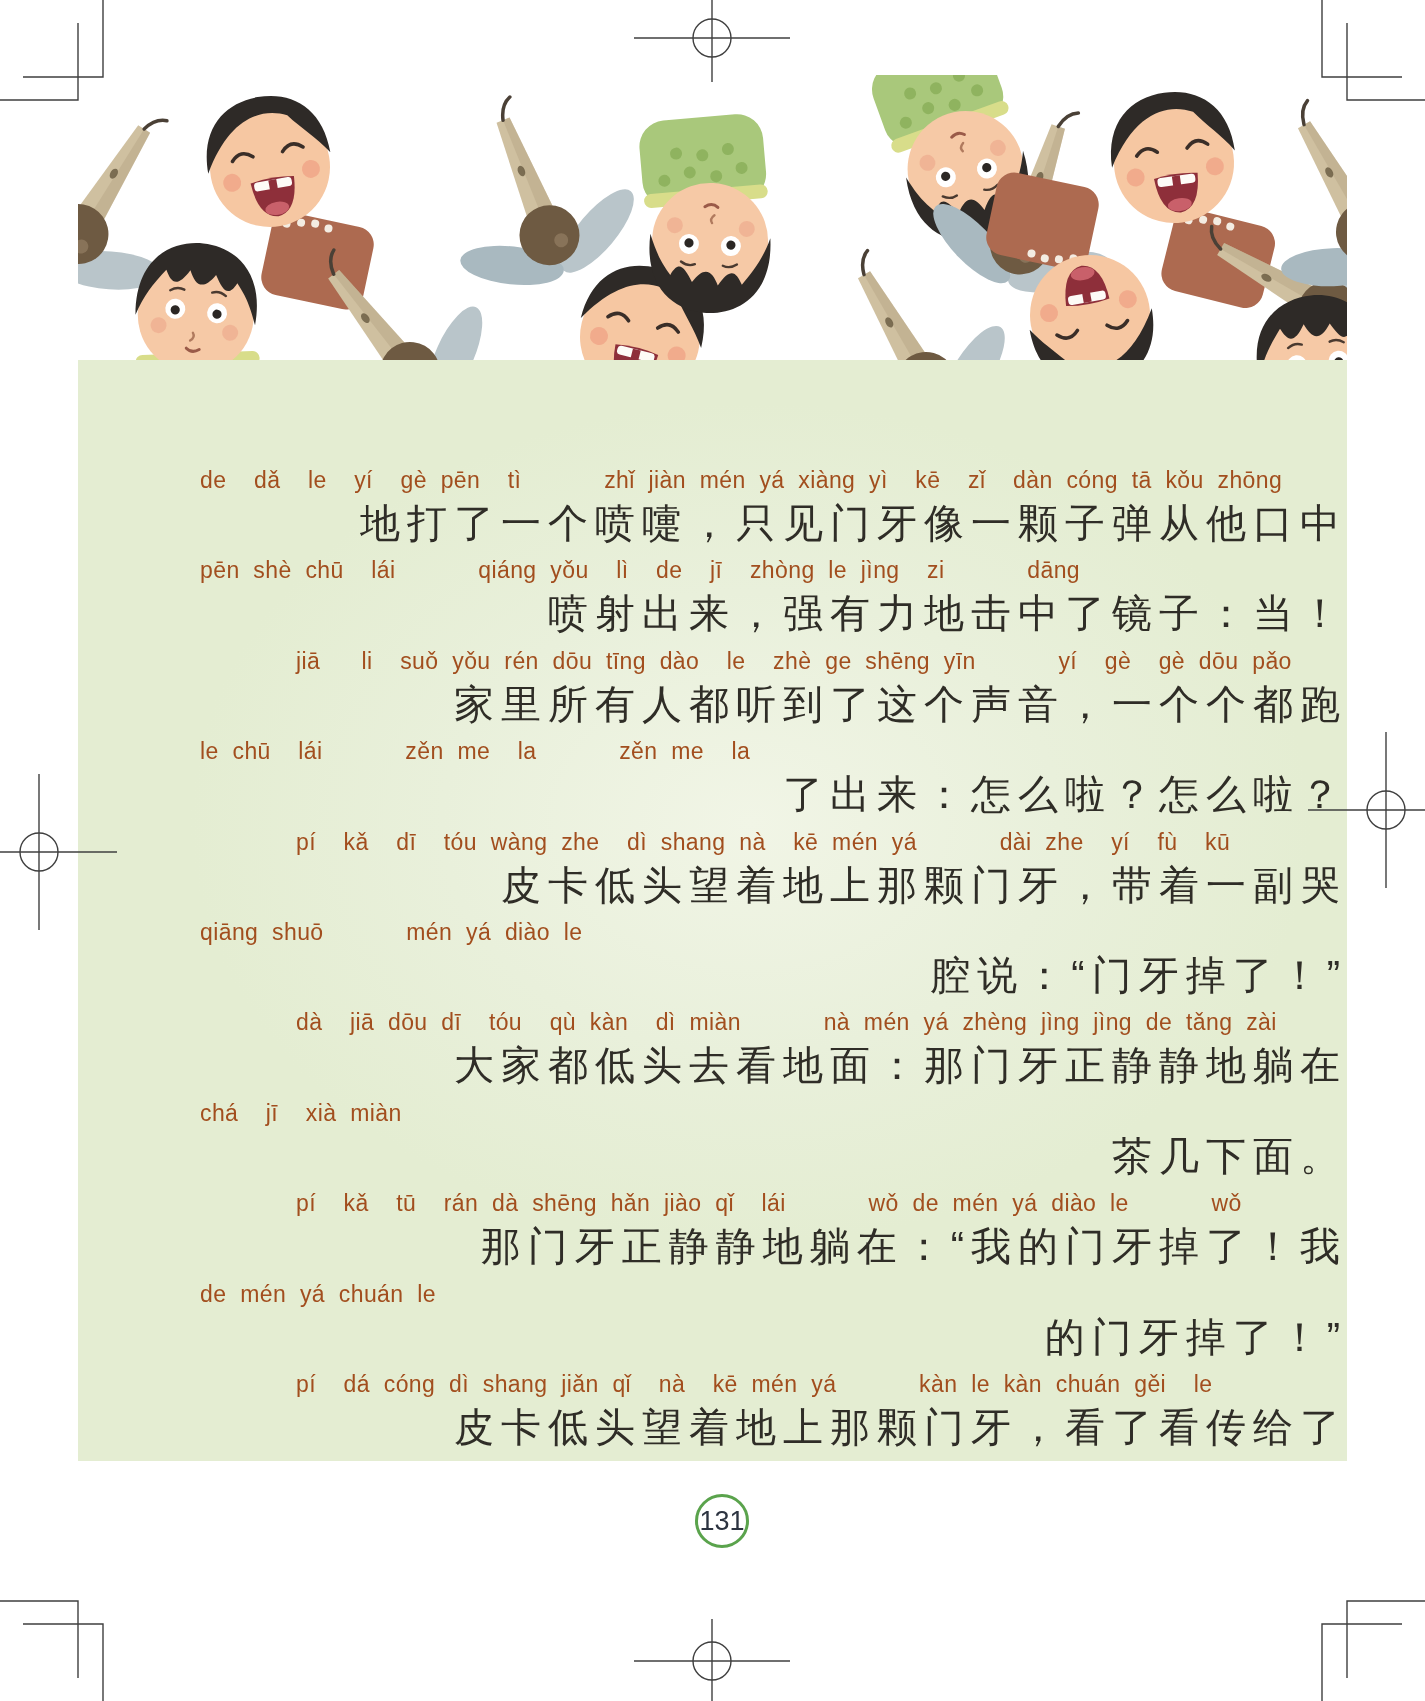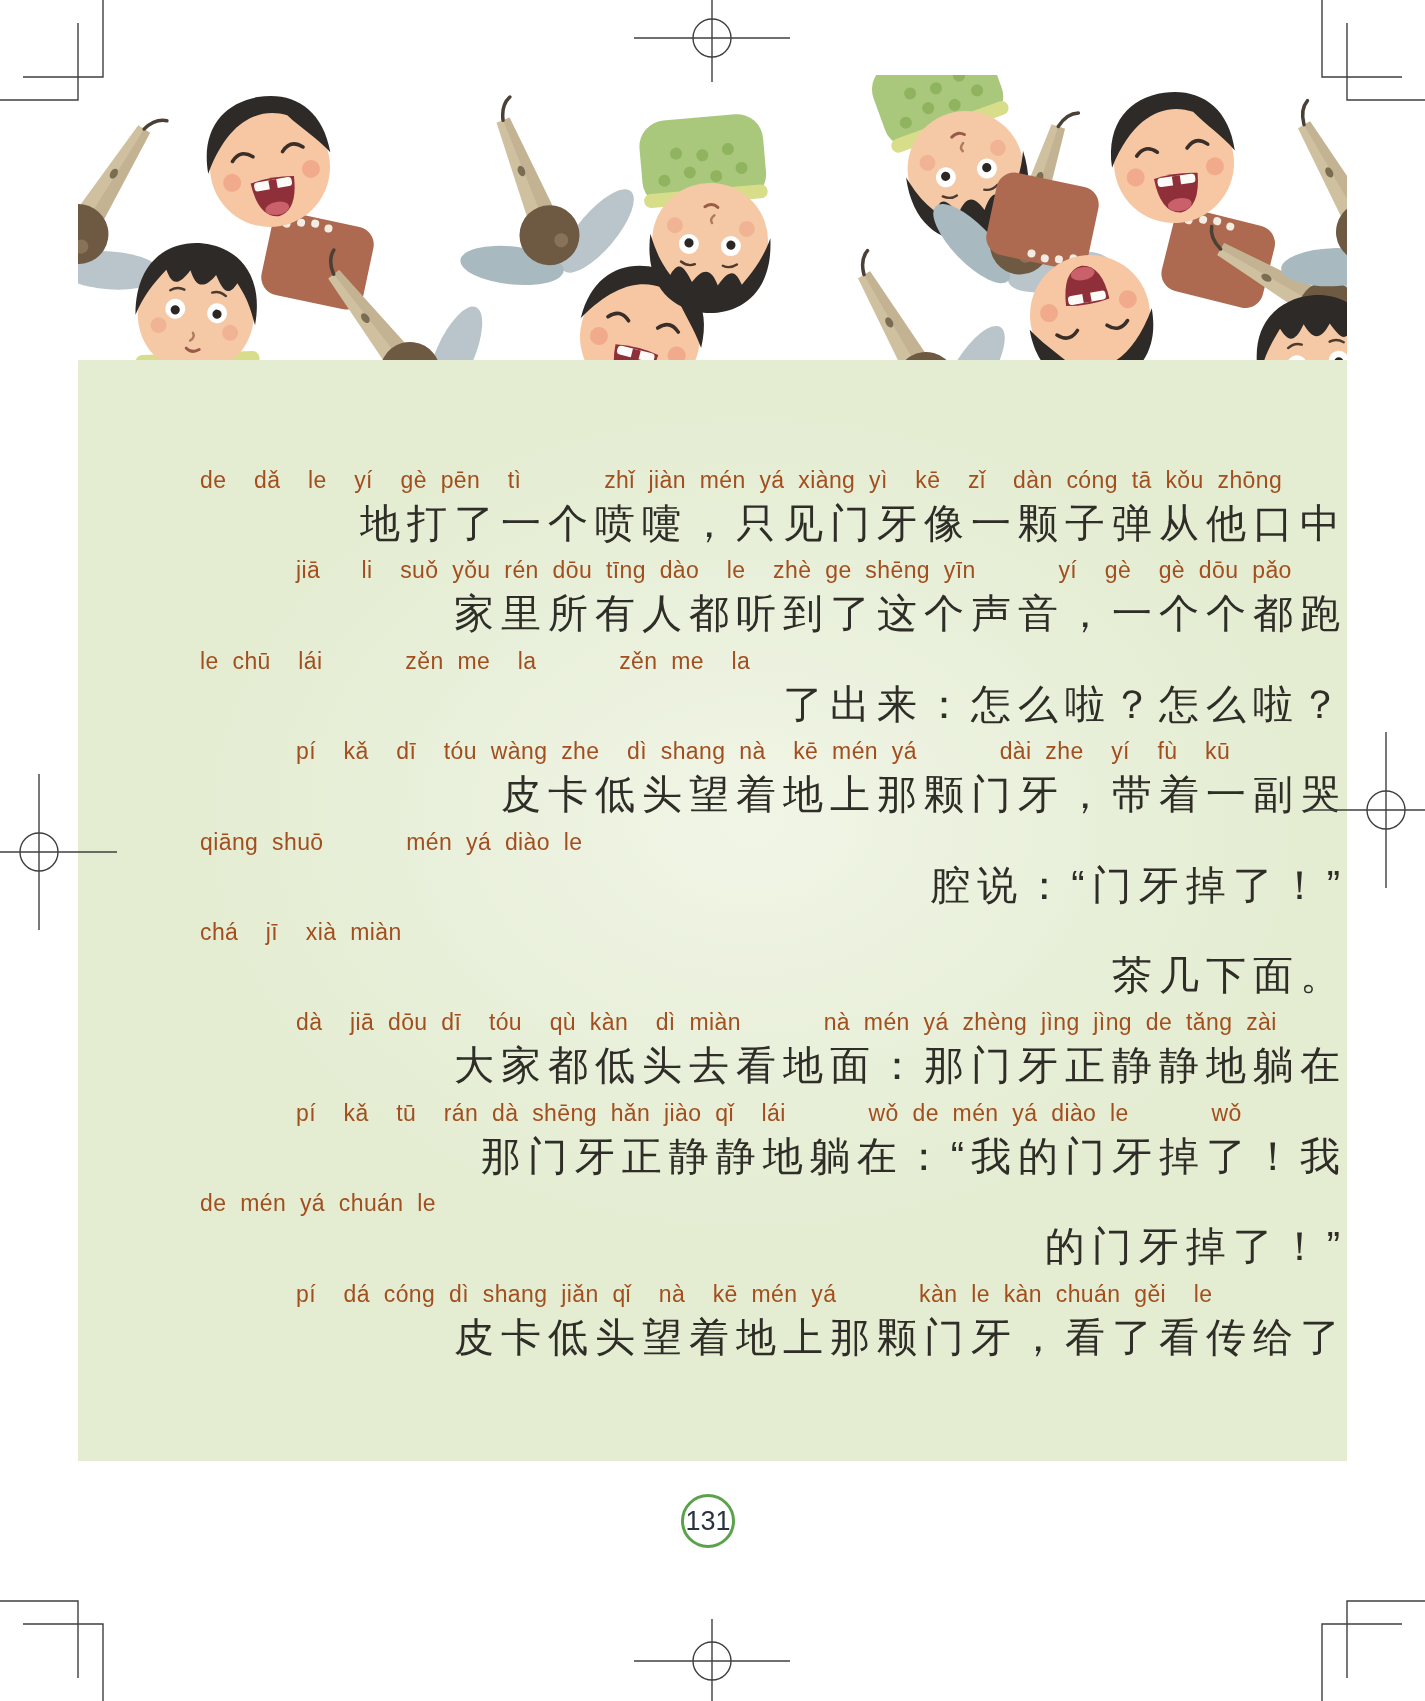--- a/index.html
+++ b/index.html
@@ -28,21 +28,21 @@
     font-size:23px;line-height:28px;color:var(--pinyin,#a24e1e);
     white-space:pre;word-spacing:7px;letter-spacing:.4px;
   }
   .hanzi{
     font-size:40px;line-height:58px;color:var(--hanzi,#2f2d27);
     letter-spacing:7px;white-space:pre;
     font-family:Liberation Sans, sans-serif;
     text-align:right;
   }
   .page-num{
-    position:absolute;left:681px;top:1494px;width:48px;height:48px;
+    position:absolute;left:695px;top:1494px;width:48px;height:48px;
     background:#ffffff;border:3px solid var(--page-circle-border,#5aa34c);
     border-radius:50%;text-align:center;line-height:48px;
     font-size:27px;color:var(--page-number-text,#2c3340);
   }
 </style>
 </head>
 <body>
 
 <div class="page">
 
@@ -126,20 +126,24 @@
     </svg>
   </div>
 
   <div class="content">
     <div class="text-block">
   <div class="text-row">
     <div class="pinyin">de  dǎ  le  yí  gè pēn  tì      zhǐ jiàn mén yá xiàng yì  kē  zǐ  dàn cóng tā kǒu zhōng</div>
     <div class="hanzi">地打了一个喷嚏，只见门牙像一颗子弹从他口中</div>
   </div>
 
+  <div class="text-row">
+    <div class="pinyin">pēn shè chū  lái      qiáng yǒu  lì  de  jī  zhòng le jìng  zi      dāng</div>
+    <div class="hanzi">喷射出来，强有力地击中了镜子：当！</div>
+  </div>
 
   <div class="text-row indent">
     <div class="pinyin">jiā   li  suǒ yǒu rén dōu tīng dào  le  zhè ge shēng yīn      yí  gè  gè dōu pǎo</div>
     <div class="hanzi">家里所有人都听到了这个声音，一个个都跑</div>
   </div>
 
   <div class="text-row">
     <div class="pinyin">le chū  lái      zěn me  la      zěn me  la</div>
     <div class="hanzi">了出来：怎么啦？怎么啦？</div>
   </div>
@@ -147,28 +151,28 @@
   <div class="text-row indent">
     <div class="pinyin">pí  kǎ  dī  tóu wàng zhe  dì shang nà  kē mén yá      dài zhe  yí  fù  kū</div>
     <div class="hanzi">皮卡低头望着地上那颗门牙，带着一副哭</div>
   </div>
 
   <div class="text-row">
     <div class="pinyin">qiāng shuō      mén yá diào le</div>
     <div class="hanzi">腔说：“门牙掉了！”</div>
   </div>
 
+  <div class="text-row indent">
+    <div class="pinyin">dà  jiā dōu dī  tóu  qù kàn  dì miàn      nà mén yá zhèng jìng jìng de tǎng zài</div>
+    <div class="hanzi">大家都低头去看地面：那门牙正静静地躺在</div>
+  </div>
+
   <div class="text-row">
     <div class="pinyin">chá  jī  xià miàn</div>
     <div class="hanzi">茶几下面。</div>
-  </div>
-
-  <div class="text-row indent">
-    <div class="pinyin">dà  jiā dōu dī  tóu  qù kàn  dì miàn      nà mén yá zhèng jìng jìng de tǎng zài</div>
-    <div class="hanzi">大家都低头去看地面：那门牙正静静地躺在</div>
   </div>
 
   <div class="text-row indent">
     <div class="pinyin">pí  kǎ  tū  rán dà shēng hǎn jiào qǐ  lái      wǒ de mén yá diào le      wǒ</div>
     <div class="hanzi">那门牙正静静地躺在：“我的门牙掉了！我</div>
   </div>
 
   <div class="text-row">
     <div class="pinyin">de mén yá chuán le</div>
     <div class="hanzi">的门牙掉了！”</div>

